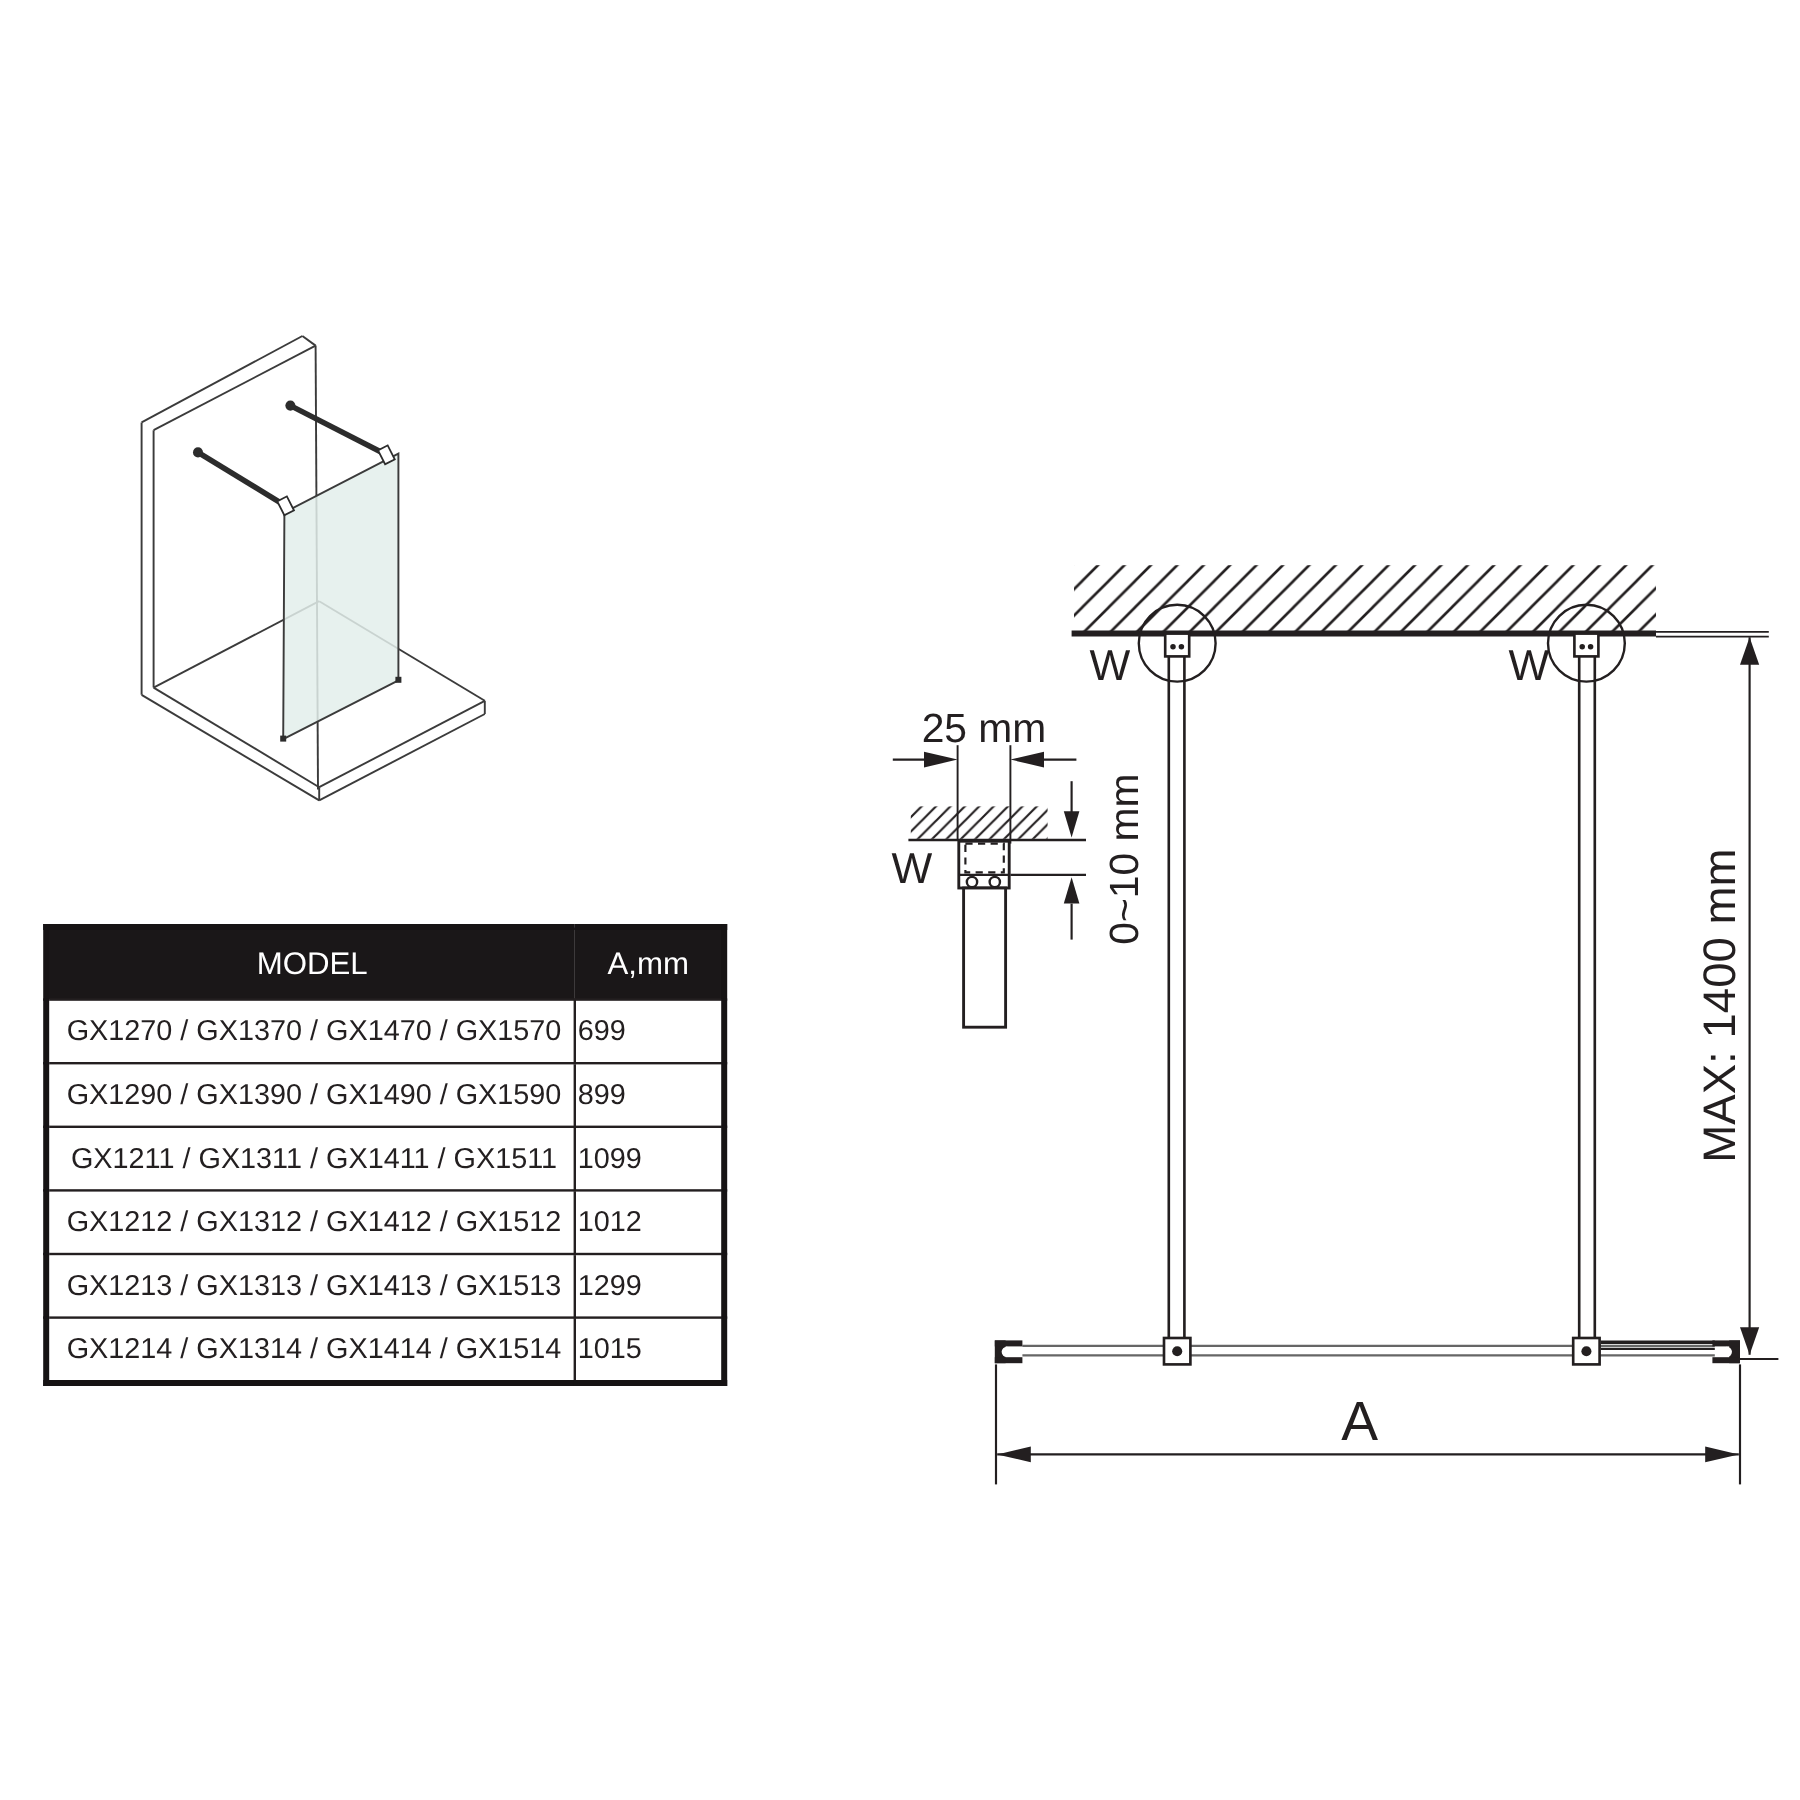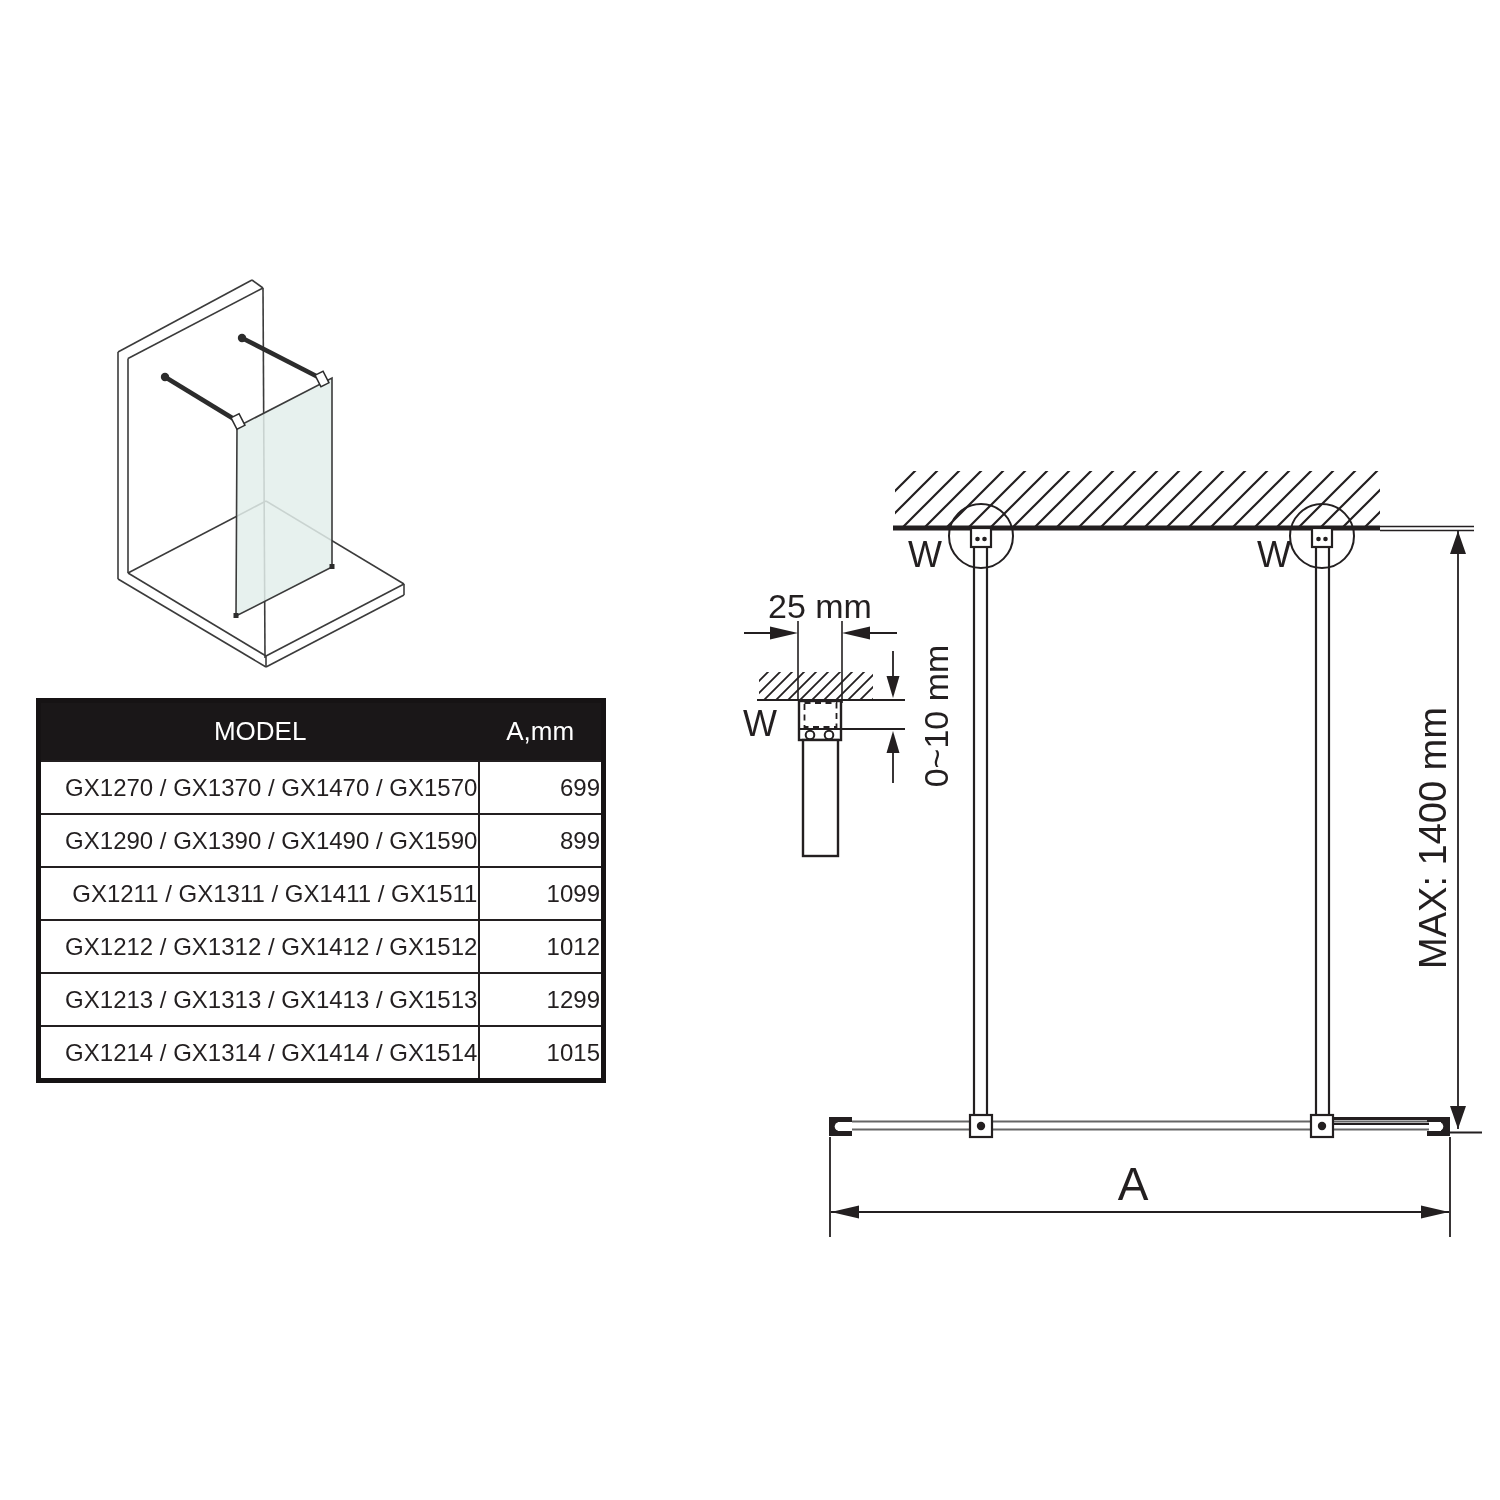--- a/index.html
+++ b/index.html
@@ -5,35 +5,35 @@
   html, body { margin:0; padding:0; }
   body {
     width:1500px; height:1500px; position:relative;
     background:#ffffff; overflow:hidden;
     font-family:"Liberation Sans", sans-serif;
     color:#231f20;
   }
   svg text { font-family:"Liberation Sans", sans-serif; fill:#231f20; }
 
   
-  .spec-table-wrap { position:absolute; left:36px; top:698px; }
+  .spec-table-wrap { position:absolute; left:36px; top:770px; }
   table.spec {
     border-collapse:collapse; table-layout:fixed; width:570px;
     border:5px solid #161314;
   }
   table.spec th {
     background:#1a1718; color:#ffffff; font-weight:normal;
     font-size:26px; height:55px; border:none; text-align:center;
   }
   table.spec td {
     border:2.4px solid #231f20; height:49px; font-size:24px;
     vertical-align:middle; background:#ffffff;
   }
-  td.model-cell { text-align:right; padding-left:5px; letter-spacing:0; }
-  td.value-cell { text-align:right; }
+  td.model-cell { text-align:center; padding-left:5px; letter-spacing:0; }
+  td.value-cell { text-align:left; }
 
   .iso-view  { position:absolute; left:80px;  top:260px; }
   .plan-view { position:absolute; left:720px; top:420px; }
 </style>
 </head>
 <body>
 
 <svg class="iso-view" width="360" height="420" viewBox="80 260 360 420">
   <g stroke="#3b3b3b" stroke-width="1.6" fill="none">
 

